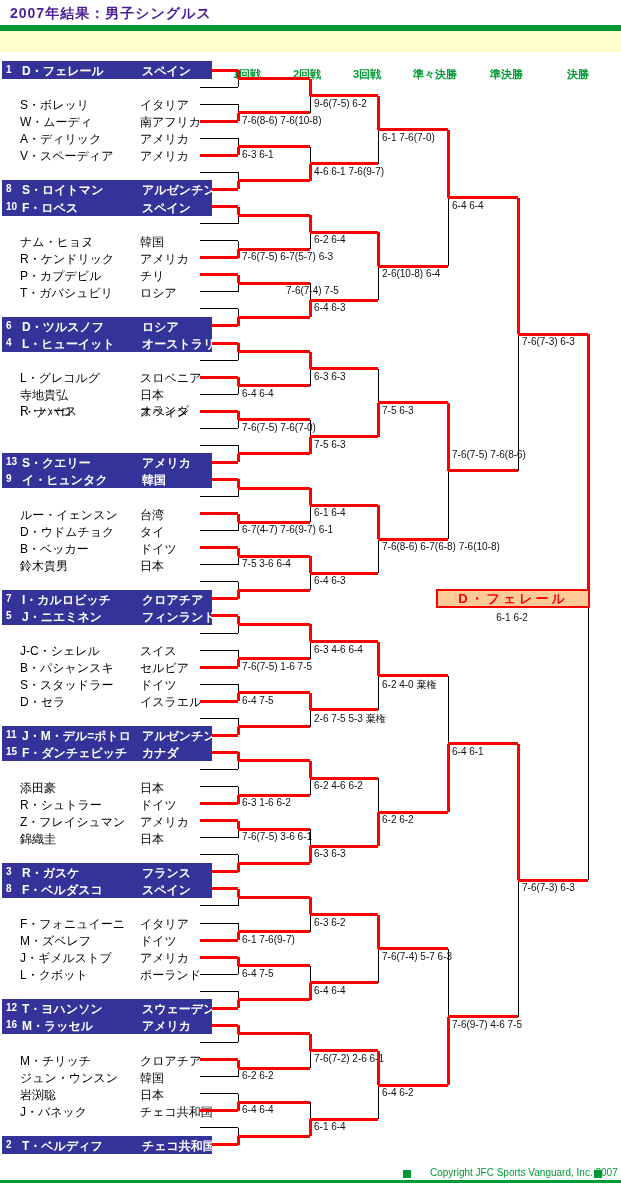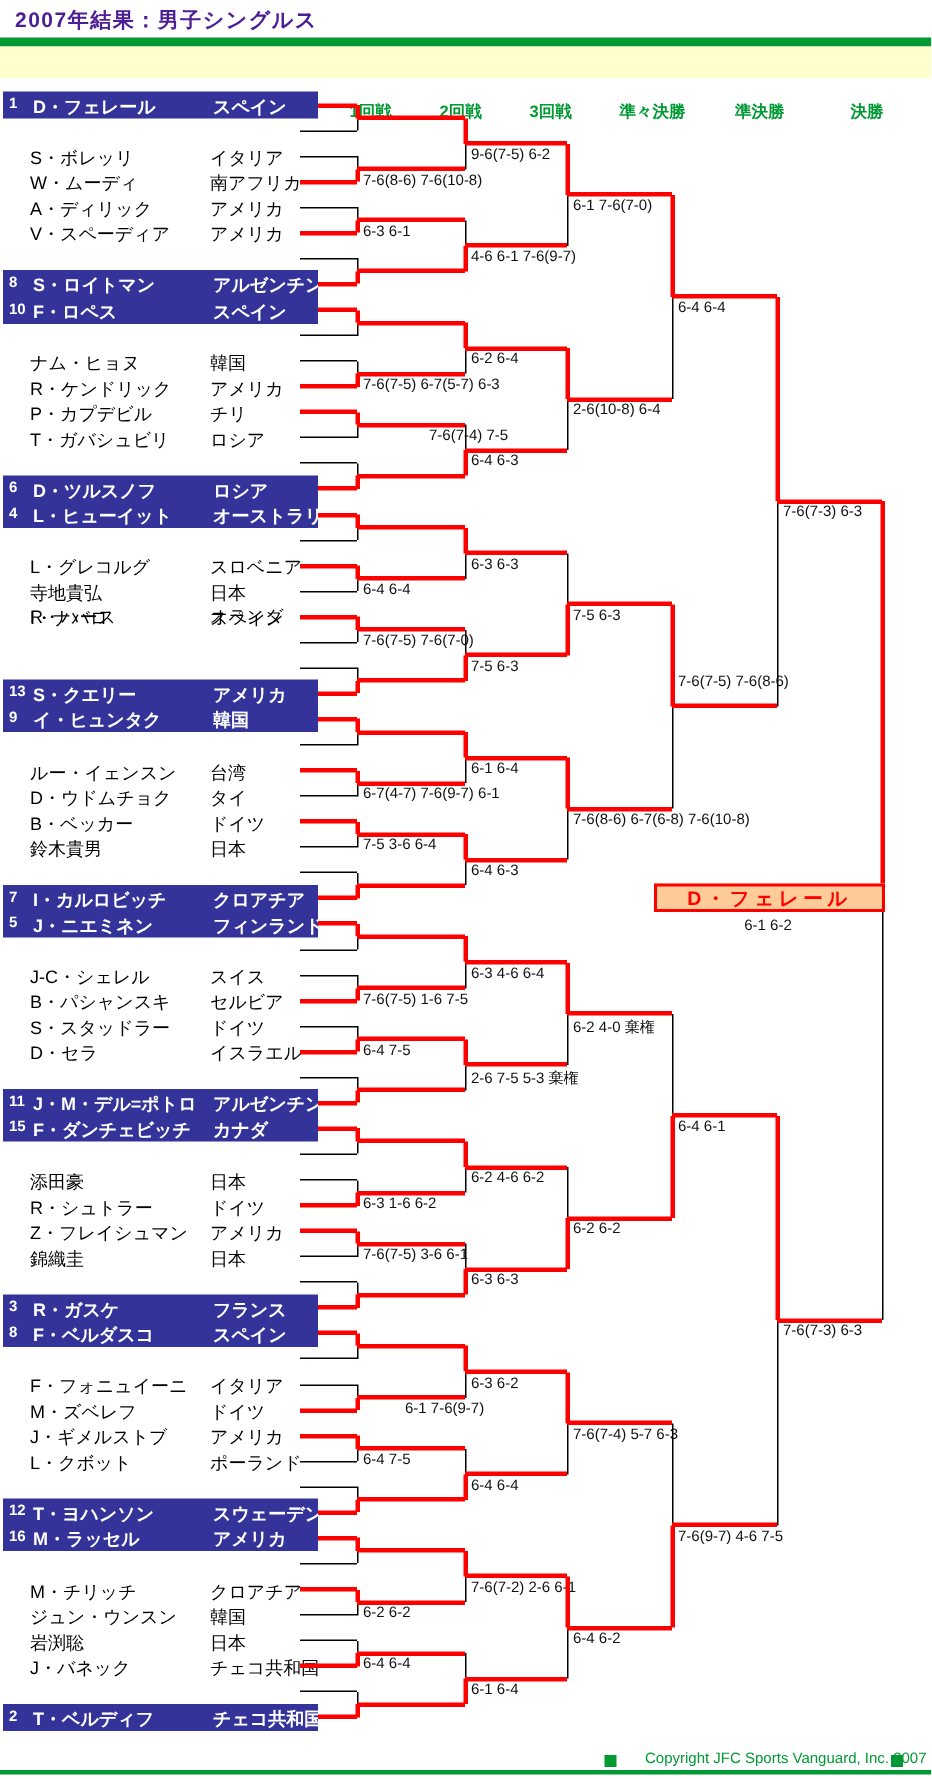--- a/index.html
+++ b/index.html
@@ -439,21 +439,21 @@
       <div class="bl" style="left: 200px; top: 990.7px; width: 38px; height: 1px;"></div>
       <div class="rl" style="left: 236.5px; top: 888.9px; width: 3px; height: 8.5px;"></div>
       <div class="bl" style="left: 237.5px; top: 897.4px; width: 1px; height: 8.5px;"></div>
       <div class="rl" style="left: 238px; top: 895.9px; width: 72px; height: 3px;"></div>
       <div class="bl" style="left: 237.5px; top: 991.2px; width: 1px; height: 8.5px;"></div>
       <div class="rl" style="left: 236.5px; top: 999.8px; width: 3px; height: 8.5px;"></div>
       <div class="rl" style="left: 238px; top: 998.3px; width: 72px; height: 3px;"></div>
       <div class="bl" style="left: 237.5px; top: 923px; width: 1px; height: 8.5px;"></div>
       <div class="rl" style="left: 236.5px; top: 931.5px; width: 3px; height: 8.5px;"></div>
       <div class="rl" style="left: 238px; top: 930px; width: 72px; height: 3px;"></div>
-      <div class="score" style="left: 242px; top: 933.5px; margin-left: 28px;">6-1 7-6(9-7)</div>
+      <div class="score" style="left: 242px; top: 933.5px;">6-1 7-6(9-7)</div>
       <div class="rl" style="left: 236.5px; top: 957.1px; width: 3px; height: 8.5px;"></div>
       <div class="bl" style="left: 237.5px; top: 965.6px; width: 1px; height: 8.5px;"></div>
       <div class="rl" style="left: 238px; top: 964.1px; width: 72px; height: 3px;"></div>
       <div class="score" style="left: 242px; top: 967.6px;">6-4 7-5</div>
       <div class="rl" style="left: 308.5px; top: 897.4px; width: 3px; height: 17.1px;"></div>
       <div class="bl" style="left: 309.5px; top: 914.5px; width: 1px; height: 17.1px;"></div>
       <div class="rl" style="left: 310px; top: 913px; width: 68px; height: 3px;"></div>
       <div class="score" style="left: 314px; top: 916.5px;">6-3 6-2</div>
       <div class="bl" style="left: 309.5px; top: 965.6px; width: 1px; height: 17.1px;"></div>
       <div class="rl" style="left: 308.5px; top: 982.7px; width: 3px; height: 17.1px;"></div>

